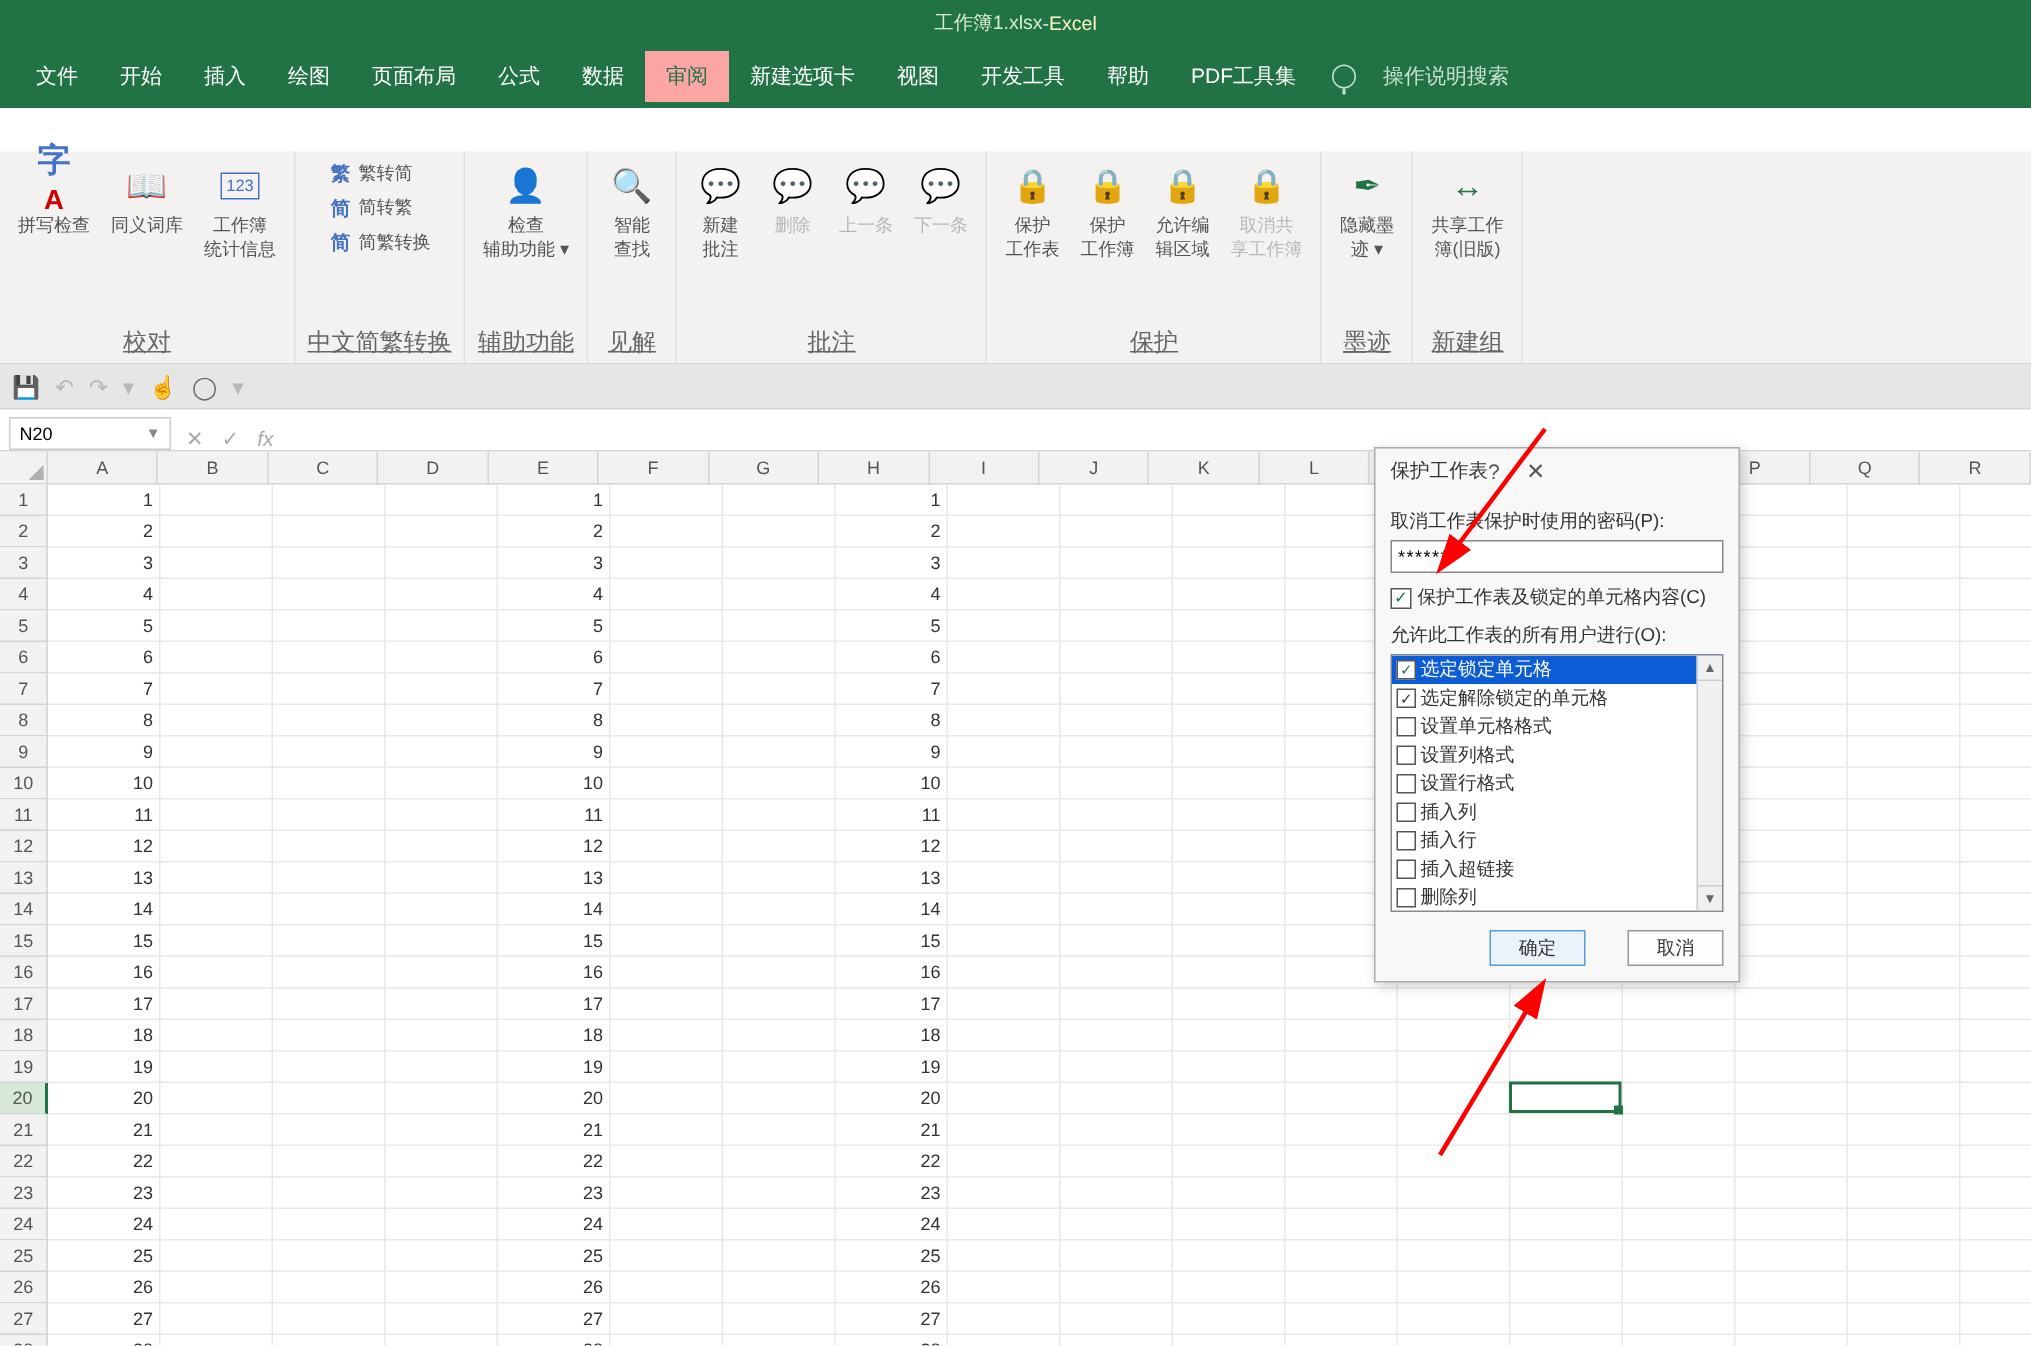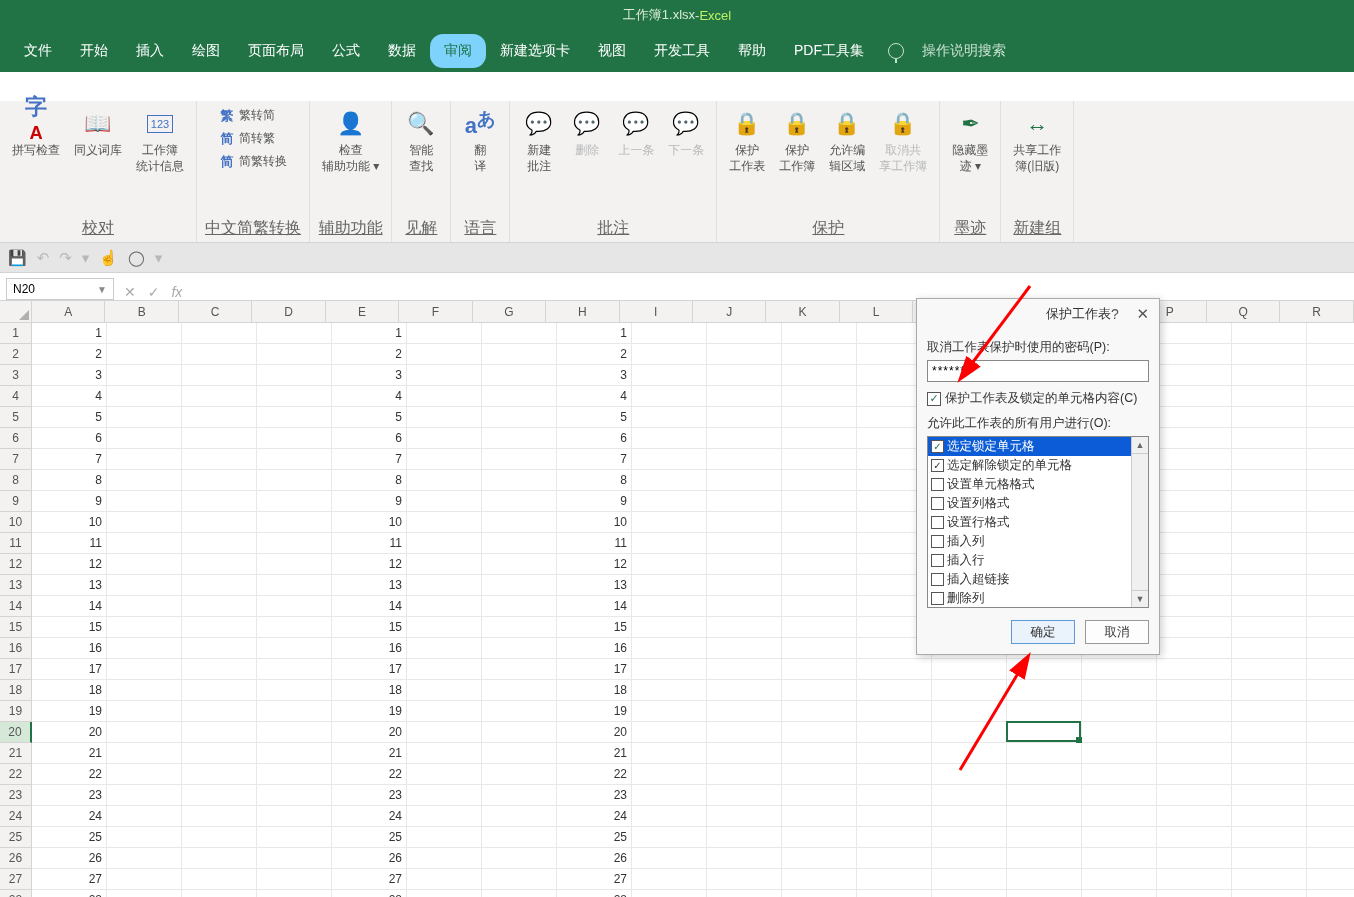--- a/index.html
+++ b/index.html
@@ -1,21 +1,21 @@
 <!DOCTYPE html>
 <html><head>
 <meta charset="utf-8">
 <style>
 *{box-sizing:border-box;margin:0;padding:0;font-family:"Microsoft YaHei","Segoe UI",sans-serif;}
 body{background:#fff;width:1354px;height:897px;overflow:hidden;position:relative;}
 .titlebar{background:#217346;height:30px;display:flex;align-items:center;justify-content:center;color:#d9ead3;font-size:13px;}
-.titlebar .dim{color:#bef264;}
+.titlebar .dim{color:#fef9c3;}
 .menubar{background:#217346;height:42px;display:flex;align-items:center;padding-left:10px;color:#fff;font-size:14px;}
 .menubar .tab{padding:8px 14px;cursor:pointer;}
-.menubar .tab.active{background:#7dd3fc;color:#217346;border-radius:13px;}
+.menubar .tab.active{background:#fca5a5;color:#217346;}
 .menubar .tell{display:flex;align-items:center;gap:18px;margin-left:10px;color:#c8e0cf;}
 .menubar .bulb{width:16px;height:16px;border:1.5px solid #c8e0cf;border-radius:50%;position:relative;}
 .menubar .bulb::after{content:"";position:absolute;width:2px;height:4px;background:#c8e0cf;left:50%;bottom:-5px;transform:translateX(-50%);}
 .ribbon{height:142px;background:#f3f2f1;border-bottom:1px solid #d4d4d4;display:flex;font-size:12px;color:#555;margin-top:29px;}
 .rgroup{border-right:1px solid #e1dfdd;padding:4px 8px 0 8px;display:flex;flex-direction:column;align-items:center;justify-content:space-between;}
 .rgroup .gbody{display:flex;gap:6px;align-items:flex-start;height:84px;}
 .rgroup .glabel{font-size:16px;color:#666;text-align:right;padding:2px 0 3px;text-decoration:underline;}
 .rbtn{display:flex;flex-direction:column;align-items:center;gap:2px;padding:2px 4px;cursor:pointer;text-align:center;line-height:1.3;}
 .rbtn .ico{width:34px;height:34px;display:flex;align-items:center;justify-content:center;font-size:22px;color:#217346;}
 .rsmall{display:flex;align-items:center;gap:4px;padding:2px 2px;cursor:pointer;font-size:12px;}
@@ -37,37 +37,37 @@
 .colhdr.sel{background:#d6e9d9;border-bottom:2px solid #217346;}
 .rowhdrs{position:absolute;left:0;top:22px;width:32px;}
 .rowhdr{height:21px;border-right:1px solid #d4d4d4;border-bottom:1px solid #d4d4d4;background:#f3f2f1;display:flex;align-items:center;justify-content:center;font-size:12px;color:#555;}
 .rowhdr.sel{background:#d6e9d9;border-right:2px solid #217346;}
 .cells{position:absolute;left:32px;top:22px;}
 .crow{display:flex;}
 .cell{width:75px;height:21px;border-right:1px solid #e8e8e8;border-bottom:1px solid #e8e8e8;font-size:12px;color:#333;display:flex;align-items:center;justify-content:flex-end;padding-right:4px;}
 .activecell{position:absolute;border:2px solid #217346;width:75px;height:21px;pointer-events:none;}
 .activecell::after{content:"";position:absolute;right:-3px;bottom:-3px;width:6px;height:6px;background:#217346;}
 .dialog{position:absolute;left:916px;top:298px;width:244px;background:#f8f8f8;border:1px solid #aaa;box-shadow:2px 2px 8px rgba(0,0,0,0.2);font-size:13px;color:#333;}
-.dialog .dtitle{height:30px;display:flex;align-items:center;justify-content:flex-end;padding:0 10px;font-size:13px;}
+.dialog .dtitle{height:30px;display:flex;align-items:center;justify-content:flex-start;padding:0 10px;font-size:13px;}
 .dialog .dclose{font-size:15px;cursor:pointer;color:#555;}
 .dialog .dhelp{font-size:14px;cursor:pointer;color:#555;margin-right:14px;}
 .dialog .dbody{padding:6px 10px 10px;}
 .dialog .dlabel{font-size:12.5px;margin:4px 0;}
 .dialog input[type=text]{width:100%;height:22px;border:1px solid #888;padding:2px 4px;font-size:12px;letter-spacing:1px;}
 .dialog .chkrow{display:flex;align-items:center;gap:4px;margin:8px 0;font-size:12.5px;}
 .dialog .chkbox{width:14px;height:14px;border:1px solid #555;display:inline-flex;align-items:center;justify-content:center;font-size:11px;color:#217346;background:#fff;}
 .listbox{border:1px solid #888;height:172px;background:#fff;overflow:hidden;position:relative;}
 .listitem{display:flex;align-items:center;gap:3px;padding:1px 3px;font-size:12.5px;}
 .listitem.selected{background:#0b5cd6;color:#fff;}
 .listitem .lchk{width:13px;height:13px;border:1px solid #555;background:#fff;display:inline-flex;align-items:center;justify-content:center;font-size:10px;color:#333;}
 .listitem.selected .lchk{color:#217346;}
 .listscroll{position:absolute;right:0;top:0;width:17px;height:100%;background:#f0f0f0;border-left:1px solid #ccc;}
 .listscroll .arr{height:17px;display:flex;align-items:center;justify-content:center;font-size:9px;color:#666;border-bottom:1px solid #ccc;}
 .listscroll .arr.bot{position:absolute;bottom:0;width:100%;border-top:1px solid #ccc;border-bottom:none;}
-.dbtns{display:flex;justify-content:flex-end;gap:10px;margin-top:12px;}
+.dbtns{display:flex;justify-content:flex-end;gap:28px;margin-top:12px;}
 .dbtn{width:64px;height:24px;border:1px solid #999;background:#fdfdfd;font-size:12.5px;cursor:pointer;display:flex;align-items:center;justify-content:center;}
 .dbtn.primary{border:1px solid #5b9bd5;background:#eaf3fb;}
 .arrow{position:absolute;pointer-events:none;}
 .arrow svg{overflow:visible;}
 </style>
 </head>
 <body>
 
 <div class="titlebar">
   <span>工作簿1.xlsx</span>
@@ -154,31 +154,20 @@
       <div class="glabel">辅助功能</div>
     </div>
     <div class="rgroup">
       <div class="gbody">
         <div class="rbtn">
           <div class="ico">🔍</div>
           <div>智能<br>查找</div>
         </div>
       </div>
       <div class="glabel">见解</div>
-    </div>
-    <div class="rgroup">
-      <div class="gbody">
-        <div class="rbtn">
-          <div class="ico">
-            <span style="color:#4472c4;font-weight:bold">a<sup>あ</sup></span>
-          </div>
-          <div>翻<br>译</div>
-        </div>
-      </div>
-      <div class="glabel">语言</div>
     </div>
     <div class="rgroup">
       <div class="gbody">
         <div class="rbtn">
           <div class="ico">💬</div>
           <div>新建<br>批注</div>
         </div>
         <div class="rbtn dim">
           <div class="ico">💬</div>
           <div>删除</div>

